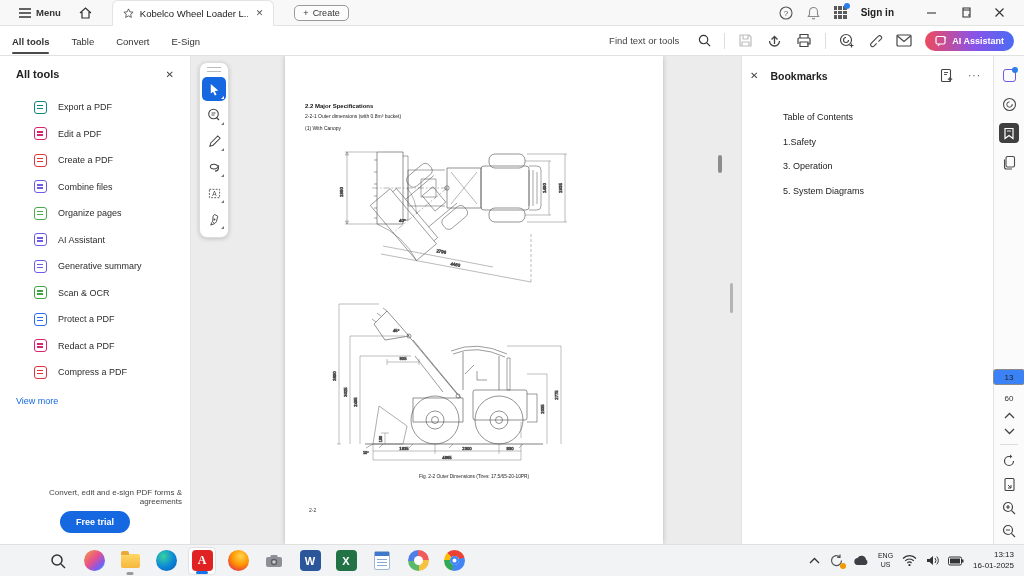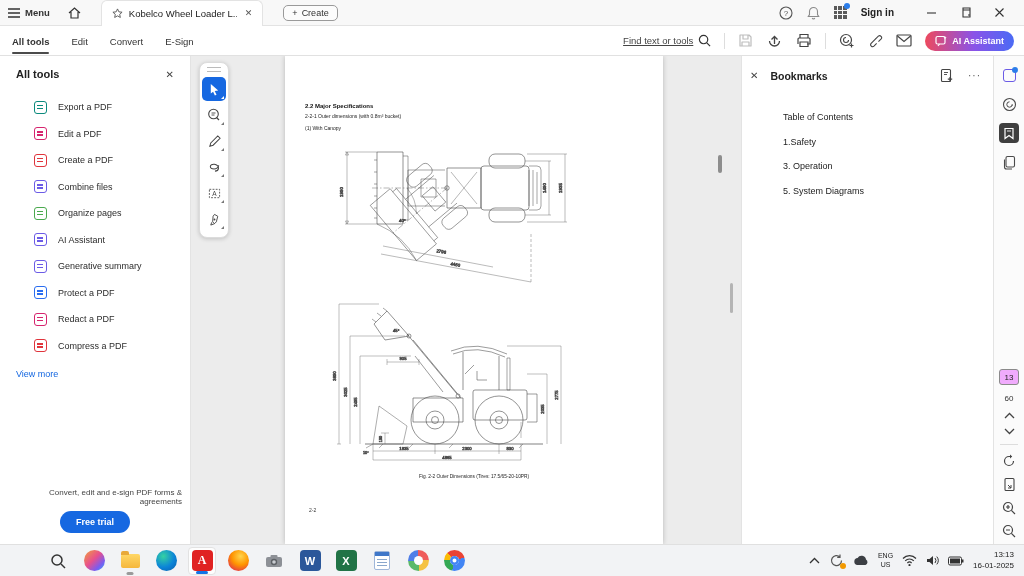--- a/index.html
+++ b/index.html
@@ -1,21 +1,21 @@
 <!DOCTYPE html>
 <html><head>
 <meta charset="utf-8">
 <style>
   * { margin:0; padding:0; box-sizing:border-box; }
   body { font-family:"Liberation Sans", sans-serif; background:#fff; }
   .app { position:relative; width:1024px; height:576px; overflow:hidden; background:#fff; }
 
   
   .titlebar { position:absolute; top:0; left:0; right:0; height:26px; background:#f8f8f8; border-bottom:1px solid #e3e3e3; display:flex; align-items:center; }
-  .tb-left { display:flex; align-items:center; gap:6px; padding-left:8px; }
+  .tb-left { display:flex; align-items:center; gap:6px; padding-left:19px; }
   .menu-btn { display:flex; align-items:center; gap:5px; font-size:9.5px; font-weight:bold; color:#333; cursor:default; }
   .home-btn { margin-left:12px; display:flex; align-items:center; }
   .doc-tab { margin-left:14px; height:26px; display:flex; align-items:center; gap:6px; padding:0 8px 0 10px; background:#fff; border:1px solid #e3e3e3; border-bottom:none; border-radius:6px 6px 0 0; }
   .doc-tab .tab-title { font-size:9.5px; color:#222; max-width:108px; white-space:nowrap; overflow:hidden; }
   .tab-close { font-size:9px; color:#555; padding:0 2px; }
   .create-btn { margin-left:14px; display:flex; align-items:center; gap:4px; font-size:9px; color:#333; border:1px solid #9a9a9a; border-radius:5px; padding:2px 8px; background:#fcfcfc; }
   .tb-right { margin-left:auto; display:flex; align-items:center; gap:14px; padding-right:8px; }
   .signin { font-size:10px; font-weight:bold; color:#222; margin-right:6px; }
   .win-controls { display:flex; }
   .win-btn { width:34px; height:26px; display:flex; align-items:center; justify-content:center; }
@@ -23,21 +23,21 @@
   .apps-grid span { background:#5a5a5a; }
   .apps-grid .dot { position:absolute; right:-3px; top:-3px; width:6px; height:6px; border-radius:50%; background:#2b7de9; }
 
   
   .toolbar { position:absolute; top:26px; left:0; right:0; height:30px; background:#fff; border-bottom:1px solid #e1e1e1; display:flex; align-items:center; }
   .tool-tabs { display:flex; gap:22px; padding-left:12px; font-size:9.5px; color:#333; }
   .tool-tab { padding:8px 0 7px; position:relative; }
   .tool-tab.active { font-weight:bold; }
   .tool-tab.active::after { content:""; position:absolute; left:0; right:0; bottom:0; height:2px; background:#4b4b4b; border-radius:2px; }
   .toolbar-right { margin-left:auto; display:flex; align-items:center; gap:13px; padding-right:10px; }
-  .find-box { display:flex; align-items:center; gap:5px; font-size:9.5px; color:#444;text-decoration:underline; }
+  .find-box { display:flex; align-items:center; gap:19px; font-size:9.5px; color:#444; }
   .v-div { width:1px; height:16px; background:#ddd; }
   .ai-pill { display:flex; align-items:center; gap:5px; height:20px; padding:0 10px; border-radius:10px; color:#fff; font-size:9px; font-weight:bold; background:linear-gradient(90deg,#ed4a5e,#8a53e8 55%,#4b6bf5); }
 
   
   .main { position:absolute; top:56px; bottom:32px; left:0; right:0; display:flex; }
 
   
   .tools-panel { width:191px; background:#fff; border-right:1px solid #e3e3e3; position:relative; }
   .tp-header { display:flex; align-items:center; justify-content:space-between; padding:12px 16px 0 16px; }
   .tp-title { font-size:11px; font-weight:bold; color:#222; }
@@ -80,21 +80,21 @@
   .bm-list { list-style:none; padding-top:22px; }
   .bm-item { height:24.6px; display:flex; align-items:center; padding-left:41px; font-size:9px; color:#222; }
 
   
   .rail { width:31px; background:#fbfbfb; border-left:1px solid #e3e3e3; display:flex; flex-direction:column; align-items:center; padding:9px 0 6px; gap:9px; }
   .rail-icon { width:20px; height:20px; display:flex; align-items:center; justify-content:center; color:#4a4a4a; }
   .rail-icon.sel { background:#3f3f3f; border-radius:4px; color:#fff; }
   .ai-doc { position:relative; width:13px; height:13px; border:1.6px solid #6b5be6; border-radius:3px; }
   .ai-doc::after { content:""; position:absolute; right:-3px; top:-3px; width:6px; height:6px; border-radius:50%; background:#2b7de9; }
   .rail-spacer { flex:1; }
-  .page-box { width:20px; height:16px; border:1px solid #8a8a8a; border-radius:3px; font-size:8px; color:#222; display:flex; align-items:center; justify-content:center; background:#f0abfc; }
+  .page-box { width:32px; height:16px; border:1px solid #8a8a8a; border-radius:3px; font-size:8px; color:#222; display:flex; align-items:center; justify-content:center; background:#3b82f6; }
   .page-total { font-size:8px; color:#333; }
   .rail-div { width:18px; height:1px; background:#ddd; }
 
   
   .taskbar { position:absolute; left:0; right:0; bottom:0; height:32px; background:#f2f3f5; border-top:1px solid #e0e0e0; display:flex; align-items:center; padding-left:8px; }
   .tb-apps { display:flex; align-items:center; gap:8px; }
   .app-slot { position:relative; width:28px; height:28px; display:flex; align-items:center; justify-content:center; border-radius:4px; }
   .app-slot.active { background:#fdfdfd; border:1px solid #e2e2e2; }
   .app-slot.active::after { content:""; position:absolute; bottom:0px; left:50%; transform:translateX(-50%); width:12px; height:2.5px; border-radius:2px; background:#1473e6; }
   .app-slot.open::after { content:""; position:absolute; bottom:0px; left:50%; transform:translateX(-50%); width:7px; height:2.5px; border-radius:2px; background:#9a9a9a; }
@@ -192,21 +192,21 @@
               <path d="M1.5 1.5l8 8M9.5 1.5l-8 8" stroke="#333" stroke-width="1.1"></path>
             </svg>
           </div>
       </div>
     </div>
   </div>
 
   <div class="toolbar">
     <div class="tool-tabs">
       <span class="tool-tab active">All tools</span>
-      <span class="tool-tab">Edit</span>
+      <span class="tool-tab">Table</span>
       <span class="tool-tab">Convert</span>
       <span class="tool-tab">E-Sign</span>
     </div>
     <div class="toolbar-right">
       <div class="find-box">
         <span>Find text or tools</span>
         <svg width="13" height="13" viewBox="0 0 14 14">
             <circle cx="6" cy="6" r="4.5" fill="none" stroke="#333" stroke-width="1.3"></circle>
             <path d="M9.5 9.5 L13 13" stroke="#333" stroke-width="1.3"></path>
           </svg>
@@ -274,20 +274,24 @@
             <span class="ticon" style="--c: #4aa94e;"></span>
             <span>Organize pages</span>
           </li>
         <li class="tool-item">
             <span class="ticon" style="--c: #6b5be6;"></span>
             <span>AI Assistant</span>
           </li>
         <li class="tool-item">
             <span class="ticon" style="--c: #6b5be6;"></span>
             <span>Generative summary</span>
+          </li>
+        <li class="tool-item">
+            <span class="ticon" style="--c: #3fa344;"></span>
+            <span>Scan &amp; OCR</span>
           </li>
         <li class="tool-item">
             <span class="ticon" style="--c: #2a6df0;"></span>
             <span>Protect a PDF</span>
           </li>
         <li class="tool-item">
             <span class="ticon" style="--c: #d6246e;"></span>
             <span>Redact a PDF</span>
           </li>
         <li class="tool-item">

